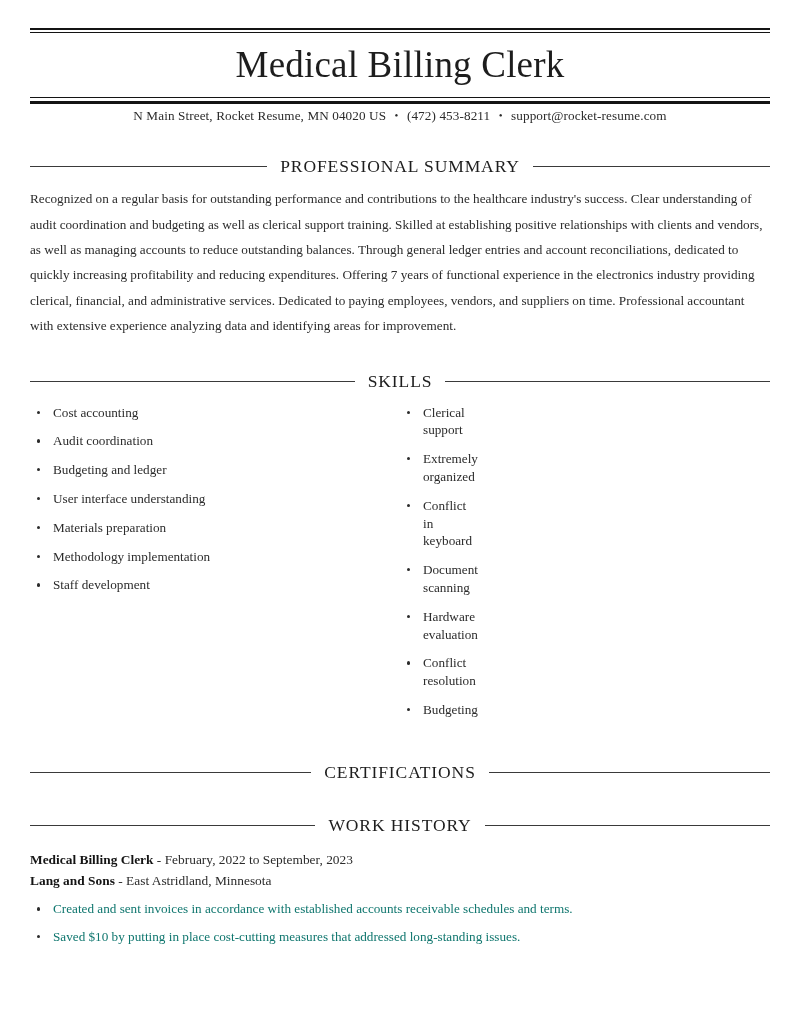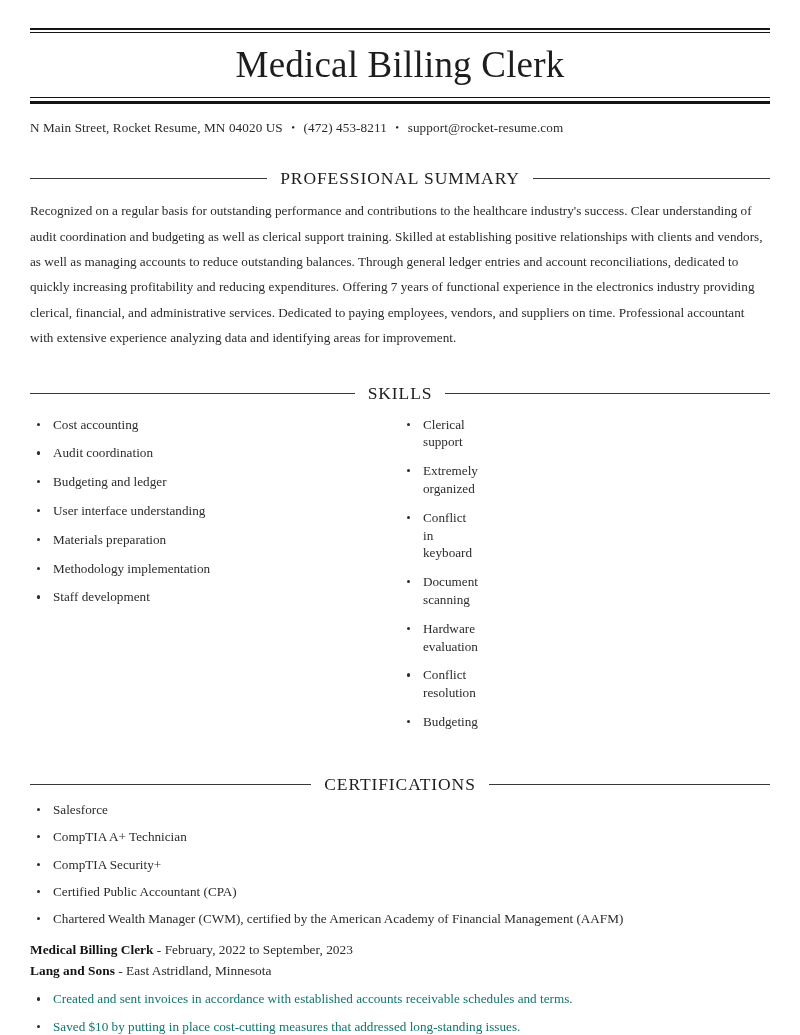--- a/index.html
+++ b/index.html
@@ -41,24 +41,24 @@
   .rule-bottom-thin {
     border-top: 1px solid #141414;
     height: 0;
   }
   .rule-bottom-thick {
     margin-top: 3px;
     border-top: 3px solid #141414;
     height: 0;
   }
   .contact-line {
-    text-align: left;
-    font-size: 13.2px;
-    color: #2b2b2b;
-    margin-top: 16px;
+    text-align: center;
+    font-size: 13.2px;
+    color: #2b2b2b;
+    margin-top: 4px;
     letter-spacing: 0.1px;
   }
   .contact-sep {
     display: inline-block;
     padding: 0 5px;
     font-size: 11px;
     vertical-align: 1.5px;
   }
 
   
@@ -243,30 +243,28 @@
       </div>
     </div>
   </div>
 
   <div class="certs">
     <div class="section-head">
       <span class="line"></span>
       <span class="label">CERTIFICATIONS</span>
       <span class="line"></span>
     </div>
-    <ul class="blist">
-      <li>Salesforce</li>
-      <li>CompTIA A+ Technician</li>
-      <li>CompTIA Security+</li>
-      <li>Certified Public Accountant (CPA)</li>
-      <li>Chartered Wealth Manager (CWM), certified by the American Academy of Financial Management (AAFM)</li>
-    </ul>
-  </div>
-
-  <div>
+  </div>
+
+  <div>
+    <div class="section-head">
+      <span class="line"></span>
+      <span class="label">WORK HISTORY</span>
+      <span class="line"></span>
+    </div>
 
     <div class="job">
       <div class="job-line">
         <span class="strong">Medical Billing Clerk</span>
         <span class="dash">-</span>
         <span>February, 2022 to September, 2023</span>
       </div>
       <div class="job-line">
         <span class="strong">Lang and Sons</span>
         <span class="dash">-</span>

